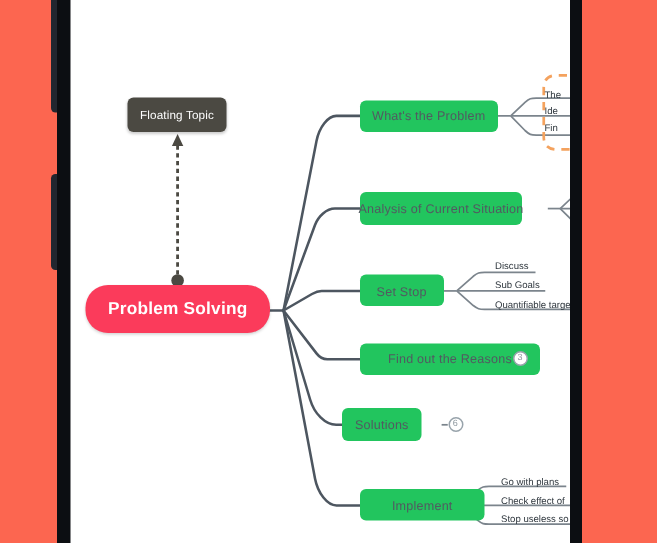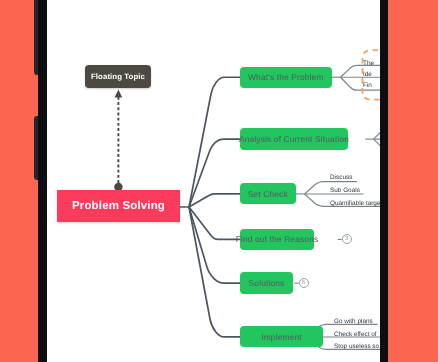--- a/index.html
+++ b/index.html
@@ -7,23 +7,23 @@
        font-family:"Liberation Sans",sans-serif;-webkit-font-smoothing:antialiased;text-rendering:geometricPrecision;}
   .stage{position:relative;width:438px;height:362px;}
   .side-button{position:absolute;left:34px;background:#22262f;border-radius:3px 0 0 3px;width:6px;}
   .phone-body{position:absolute;left:38px;top:-40px;width:350px;height:450px;background:#0c0e12;border-radius:38px;}
   .screen{position:absolute;left:47px;top:-31px;width:333px;height:432px;background:#fff;border-radius:30px;overflow:hidden;}
   .canvas{position:absolute;left:-47px;top:31px;width:438px;height:362px;}
   .links{position:absolute;left:0;top:0;width:438px;height:362px;overflow:visible;}
   .node{position:absolute;box-sizing:border-box;display:flex;align-items:center;
         justify-content:center;white-space:nowrap;}
   .topic{background:#22c55e;border-radius:4px;color:#525a61;font-size:8.4px;letter-spacing:.15px;}
-  .root-topic{background:#fb3b5b;border-radius:0;color:#fff;font-weight:bold;font-size:11.5px;letter-spacing:.15px;
+  .root-topic{background:#fb3b5b;border-radius:15px;color:#fff;font-weight:bold;font-size:11.5px;letter-spacing:.15px;
         box-shadow:0 1px 2px rgba(0,0,0,.18);}
-  .floating-topic{background:#4b4942;border-radius:4px;color:#fff;font-weight:bold;font-size:7.8px;letter-spacing:.1px;
+  .floating-topic{background:#4b4942;border-radius:4px;color:#fff;font-weight:normal;font-size:7.8px;letter-spacing:.1px;
         box-shadow:0 1px 2px rgba(0,0,0,.2);}
   .leaf{position:absolute;font-size:6.4px;line-height:7px;color:#2f373e;white-space:nowrap;}
   .badge{position:absolute;box-sizing:border-box;border:1.15px solid #98a3ab;border-radius:50%;
         width:10px;height:10px;display:flex;align-items:center;justify-content:center;
         color:#8d979e;font-size:6px;line-height:7px;background:#fff;}
 </style>
 </head>
 <body>
 
 <div class="stage">
@@ -75,26 +75,26 @@
         <path d="M438,50.2 L371,50.2 C365.4,50.2 362.5,53.1 362.5,58.6 L362.5,91.2 C362.5,96.7 365.4,99.6 371,99.6 L438,99.6" fill="none" stroke="#f4a25e" stroke-width="1.8" stroke-dasharray="5.5 4.5" stroke-linecap="butt"></path>
       </svg>
 
       <div class="node topic" style="left:240px;top:66.6px;width:91.6px;height:21.3px">
         <span>What's the Problem</span>
       </div>
       <div class="node topic" style="left:240px;top:128.2px;width:108px;height:21.7px">
         <span>Analysis of Current Situation</span>
       </div>
       <div class="node topic" style="left:240px;top:183.4px;width:55.5px;height:21.1px">
-        <span>Set Check</span>
+        <span>Set Stop</span>
       </div>
-      <div class="node topic" style="left:240px;top:228.6px;width:74px;height:21.7px">
+      <div class="node topic" style="left:240px;top:228.6px;width:120px;height:21.7px">
         <span>Find out the Reasons</span>
       </div>
-      <div class="node topic" style="left:240px;top:272.4px;width:53px;height:21.6px">
+      <div class="node topic" style="left:228px;top:272.4px;width:53px;height:21.6px">
         <span>Solutions</span>
       </div>
       <div class="node topic" style="left:240px;top:326.4px;width:83px;height:21.1px">
         <span>Implement</span>
       </div>
 
       <div class="leaf" style="left:363px;top:59.5px"><span>The</span></div>
       <div class="leaf" style="left:363px;top:70.5px"><span>Ide</span></div>
       <div class="leaf" style="left:363px;top:82.0px"><span>Fin</span></div>
 

